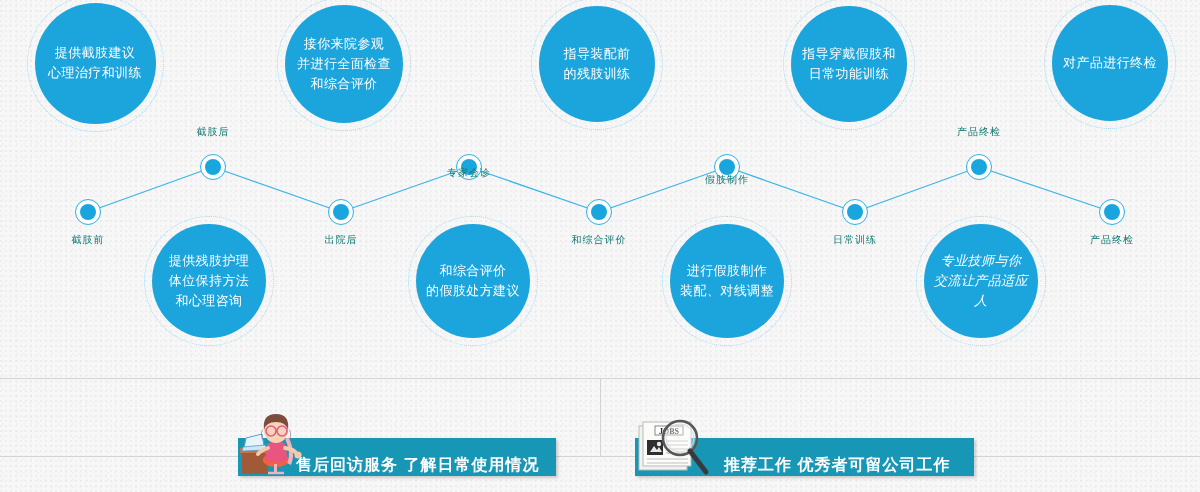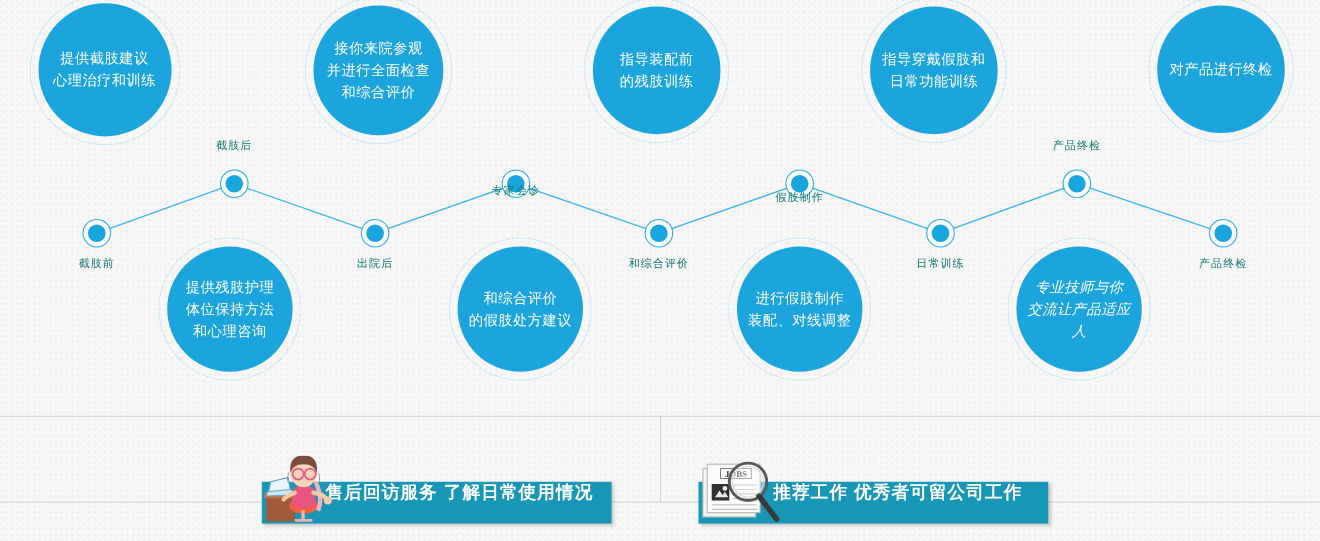--- a/index.html
+++ b/index.html
@@ -115,32 +115,32 @@
   }
   #vline-mid { left: 600px; top: 378px; height: 78px; }
 
   
   .banner {
     position: absolute;
     height: 38px;
     background: #1797b5;
     box-shadow: 2px 2px 3px rgba(0,0,0,0.18);
     display: flex;
-    align-items: flex-start;
+    align-items: flex-end;
   }
   .banner-text {
     color: #ffffff;
     font-size: 16px;
     font-weight: bold;
     letter-spacing: 1px;
     white-space: nowrap;
   }
   #banner-service { left: 238px; top: 438px; width: 318px; }
   #banner-service .banner-text { margin-left: 58px; }
-  #banner-jobs    { left: 635px; top: 438px; width: 318px; }
+  #banner-jobs    { left: 635px; top: 438px; width: 318px; padding-left: 21px; }
   #banner-jobs    .banner-text { margin-left: 68px; }
 
   .banner-illus {
     position: absolute;
     pointer-events: none;
   }
   #illus-desk-woman { left: 238px; top: 414px; width: 66px; height: 62px; }
   #illus-jobs       { left: 633px; top: 416px; width: 80px; height: 62px; }
 </style>
 </head>

